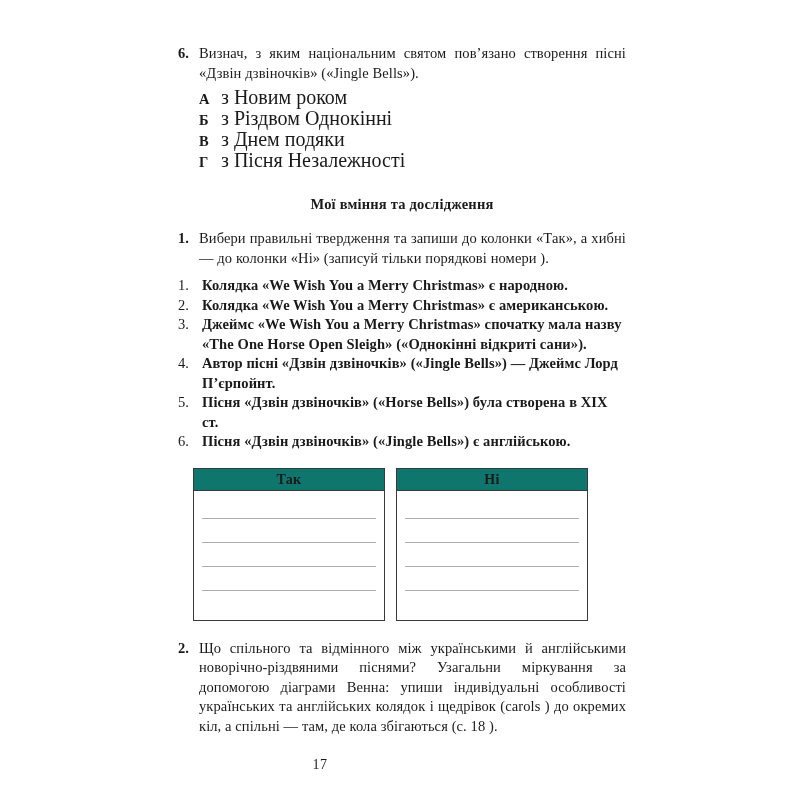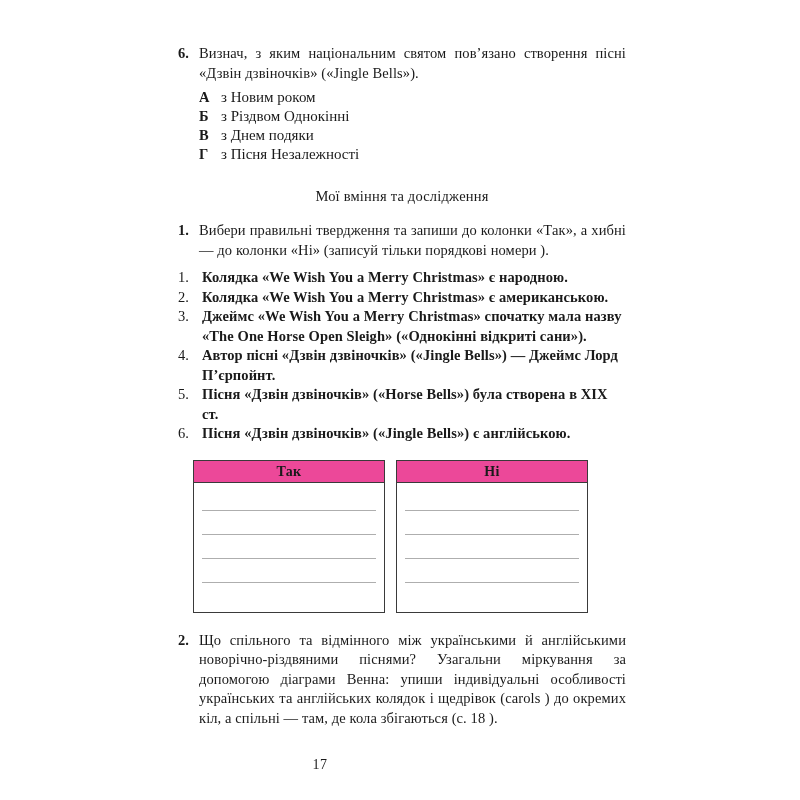--- a/index.html
+++ b/index.html
@@ -61,27 +61,27 @@
     align-items: baseline;
     line-height: 19px;
   }
   .option-letter {
     font-weight: bold;
     font-size: 14.5px;
     width: 22px;
     flex: 0 0 22px;
   }
   .option-text {
-    font-size: 15px;
+    font-size: 20px;
   }
 
   
   .section-heading {
     text-align: center;
-    font-weight: normal;
+    font-weight: bold;
     font-size: 14.5px;
     margin-top: 24px;
     margin-bottom: 16px;
     letter-spacing: 0.2px;
   }
 
   
   .statements {
     margin-top: 8px;
   }
@@ -107,21 +107,21 @@
     margin-left: 15px;
     gap: 11px;
   }
   .ans-table {
     width: 192px;
     border: 1px solid #3a3a3a;
     box-sizing: border-box;
     background: #ffffff;
   }
   .ans-table .th {
-    background: #ec4899;
+    background: #0f766e;
     border-bottom: 1px solid #3a3a3a;
     text-align: center;
     font-weight: bold;
     font-size: 14px;
     line-height: 21px;
     height: 21px;
     letter-spacing: 0.3px;
   }
   .ans-table .lines {
     padding: 4px 8px 6px 8px;

